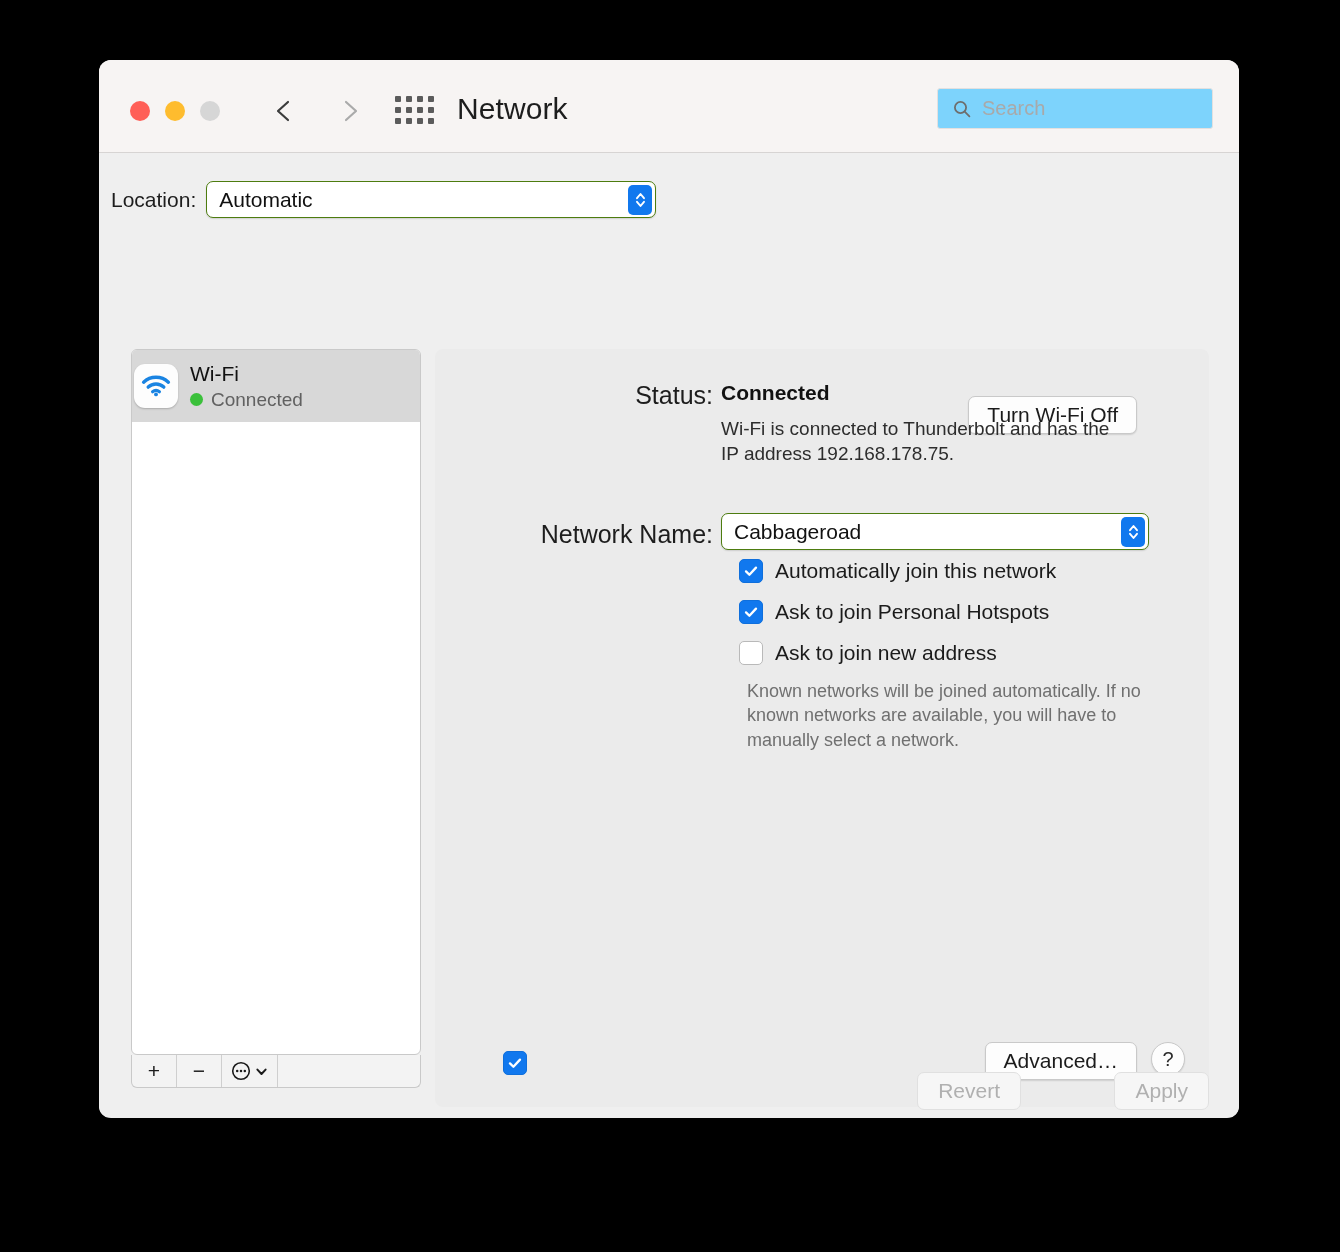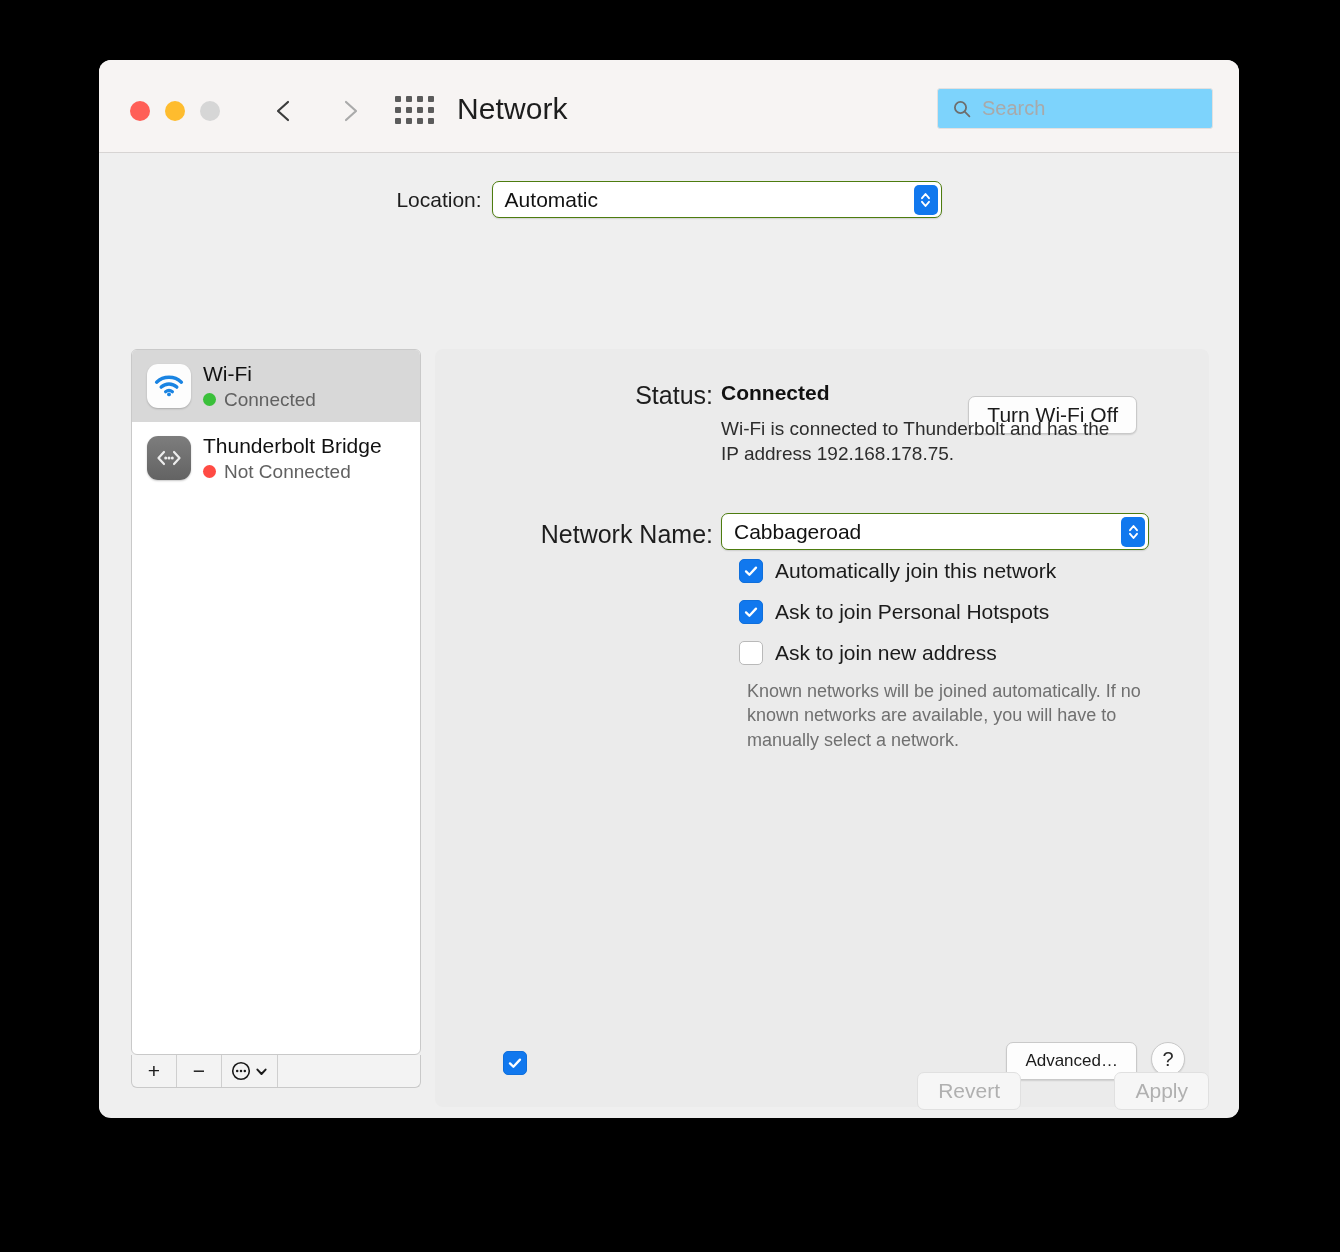--- a/index.html
+++ b/index.html
@@ -80,22 +80,22 @@
     font-family: "Liberation Sans", sans-serif;
     font-size: 20px; color: #222;
     width: 100%;
   }
   #search-input::placeholder { color: #a9a9a9; }
 
   
   #content { position: relative; height: 964px; background: #efefef; }
 
   #location-row {
-    position: absolute; left: 0; top: 28px; width: 100%;
-    display: flex; align-items: center; justify-content: center;
+    position: absolute; left: 12px; top: 28px; width: 100%;
+    display: flex; align-items: center; 
   }
   #location-label { font-size: 21px; color: #1d1d1d; margin-right: 10px; }
 
   .popup {
     position: relative;
     background: #ffffff;
     border: 1px solid #4d7c0f;
     border-radius: 7px;
     height: 37px;
     display: flex; align-items: center;
@@ -118,21 +118,21 @@
   #sidebar {
     position: absolute; left: 32px; top: 196px;
     width: 290px; height: 706px;
     background: #ffffff;
     border: 1px solid #c9c9c9;
     border-radius: 6px;
     overflow: hidden;
   }
   .service {
     display: flex; align-items: center;
-    height: 72px; padding-left: 15px;
+    height: 72px; padding-left: 2px;
   }
   .service.selected { background: #d8d8d8; }
   .svc-icon { width: 44px; height: 44px; flex: none; margin-right: 12px; }
   .svc-icon.wifi {
     background: #fdfdfd; border-radius: 11px;
     box-shadow: 0 1px 2px rgba(0,0,0,0.22);
     display: flex; align-items: center; justify-content: center;
   }
   .svc-icon.tbolt {
     background: linear-gradient(180deg,#7d7d7d 0%,#636363 100%);
@@ -225,21 +225,21 @@
     position: absolute; left: 312px; top: 330px;
     width: 420px;
     font-size: 18px; color: #707070; line-height: 1.35;
   }
 
   #menubar-row { position: absolute; left: 50px; top: 702px; }
   #advanced-btn {
     position: absolute; right: 72px; top: 693px;
     height: 38px; padding: 0 18px;
     background: #fdfdfd; border: 1px solid #c9c9c9;
-    border-radius: 7px; font-size: 17px; color: #1b1b1b;
+    border-radius: 7px; font-size: 21px; color: #1b1b1b;
     display: flex; align-items: center; justify-content: center;
     box-shadow: 0 1px 1.5px rgba(0,0,0,0.12);
   }
   #help-btn {
     position: absolute; right: 24px; top: 693px;
     width: 34px; height: 34px; border-radius: 50%;
     background: #fdfdfd; border: 1px solid #c9c9c9;
     display: flex; align-items: center; justify-content: center;
     font-size: 20px; color: #2b2b2b;
     box-shadow: 0 1px 1.5px rgba(0,0,0,0.12);
@@ -332,38 +332,20 @@
         </div>
         <div class="svc-text">
           <div class="svc-name">Wi-Fi</div>
           <div class="svc-status">
             <div class="dot" style="background:#3ac03a"></div>
             <span>Connected</span>
           </div>
         </div>
       </div>
 
-      <div class="service">
-        <div class="svc-icon tbolt">
-          <svg width="30" height="20" viewBox="0 0 30 20" aria-hidden="true">
-            <polyline points="10,4 4.5,10 10,16" fill="none" stroke="#ededed" stroke-width="2.2" stroke-linecap="round" stroke-linejoin="round"></polyline>
-            <polyline points="20,4 25.5,10 20,16" fill="none" stroke="#ededed" stroke-width="2.2" stroke-linecap="round" stroke-linejoin="round"></polyline>
-            <circle cx="11.7" cy="10" r="1.5" fill="#ededed"></circle>
-            <circle cx="15" cy="10" r="1.5" fill="#ededed"></circle>
-            <circle cx="18.3" cy="10" r="1.5" fill="#ededed"></circle>
-          </svg>
-        </div>
-        <div class="svc-text">
-          <div class="svc-name">Thunderbolt Bridge</div>
-          <div class="svc-status">
-            <div class="dot" style="background:#ff4b44"></div>
-            <span>Not Connected</span>
-          </div>
-        </div>
-      </div>
 
     </div>
 
     <div id="sidebar-toolbar">
       <div class="sbt-btn">+</div>
       <div class="sbt-btn">−</div>
       <div class="sbt-btn actions">
         <svg width="20" height="20" viewBox="0 0 20 20">
           <circle cx="10" cy="10" r="8.3" fill="none" stroke="#1b1b1b" stroke-width="1.6"></circle>
           <circle cx="6.2" cy="10" r="1.25" fill="#1b1b1b"></circle>

